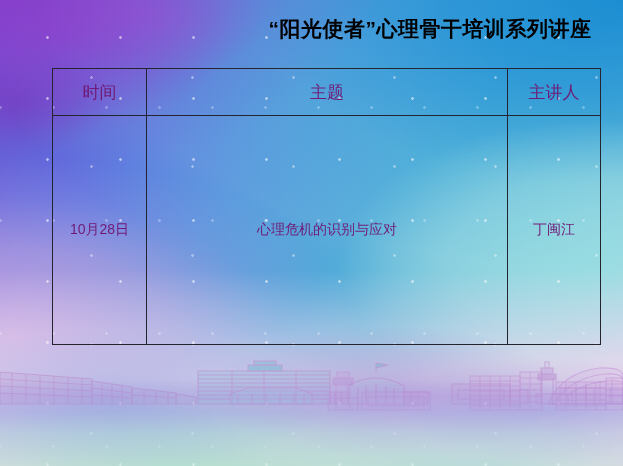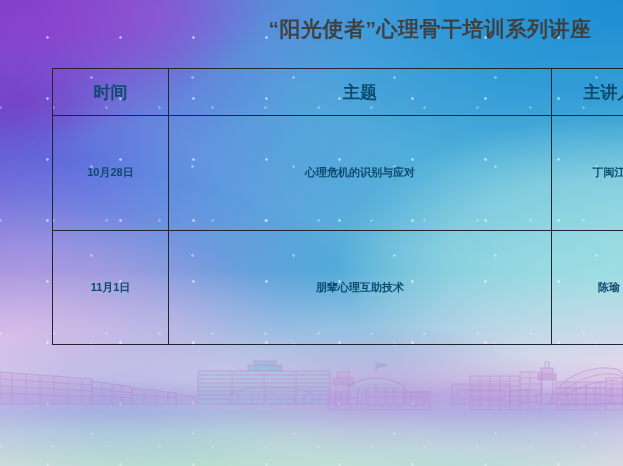--- a/index.html
+++ b/index.html
@@ -116,42 +116,42 @@
       rgba(150,160,225,0.42) 38%,
       rgba(165,200,220,0.40) 62%,
       rgba(190,220,215,0.36) 100%);
     pointer-events:none;
   }
 
   
   #title{
     position:absolute;left:250px;top:12px;width:360px;height:34px;
     display:flex;align-items:center;justify-content:center;
-    font-size:21px;font-weight:bold;color:#404040;
+    font-size:21px;font-weight:bold;color:#000000;
     letter-spacing:0.5px;white-space:nowrap;
   }
 
   
   #schedule-table{
     position:absolute;left:52px;top:68px;
     width:521px;height:277px;
     border-collapse:collapse;
     table-layout:fixed;
   }
   #schedule-table td,#schedule-table th{
     border:1.4px solid #23242e;
-    padding:0 15px;
+    padding:0 4px;
     text-align:center;
     vertical-align:middle;
-    font-weight:bold;
-    color:#0c4a6e;
+    font-weight:normal;
+    color:#701a75;
     background:transparent;
   }
   #schedule-table th{font-size:17px;height:46px;}
-  #schedule-table td{font-size:11px;height:57px;}
+  #schedule-table td{font-size:14px;height:57px;}
   td.col-date,th.col-date{width:85px;font-size:14px;}
   th.col-date{font-size:17px;}
   td.col-topic,th.col-topic{width:352px;}
   td.col-speaker,th.col-speaker{width:84px;}
   td.col-topic{font-size:14px;}
   td.col-speaker{font-size:14px;}
 </style>
 </head>
 <body>
 
@@ -268,21 +268,16 @@
         <th class="col-topic">主题</th>
         <th class="col-speaker">主讲人</th>
       </tr>
     </thead>
     <tbody>
       <tr>
         <td class="col-date">10月28日</td>
         <td class="col-topic">心理危机的识别与应对</td>
         <td class="col-speaker">丁闽江</td>
       </tr>
-      <tr>
-        <td class="col-date">11月1日</td>
-        <td class="col-topic">朋辈心理互助技术</td>
-        <td class="col-speaker">陈瑜</td>
-      </tr>
     </tbody>
   </table>
 
 </div>
 
 </body></html>

